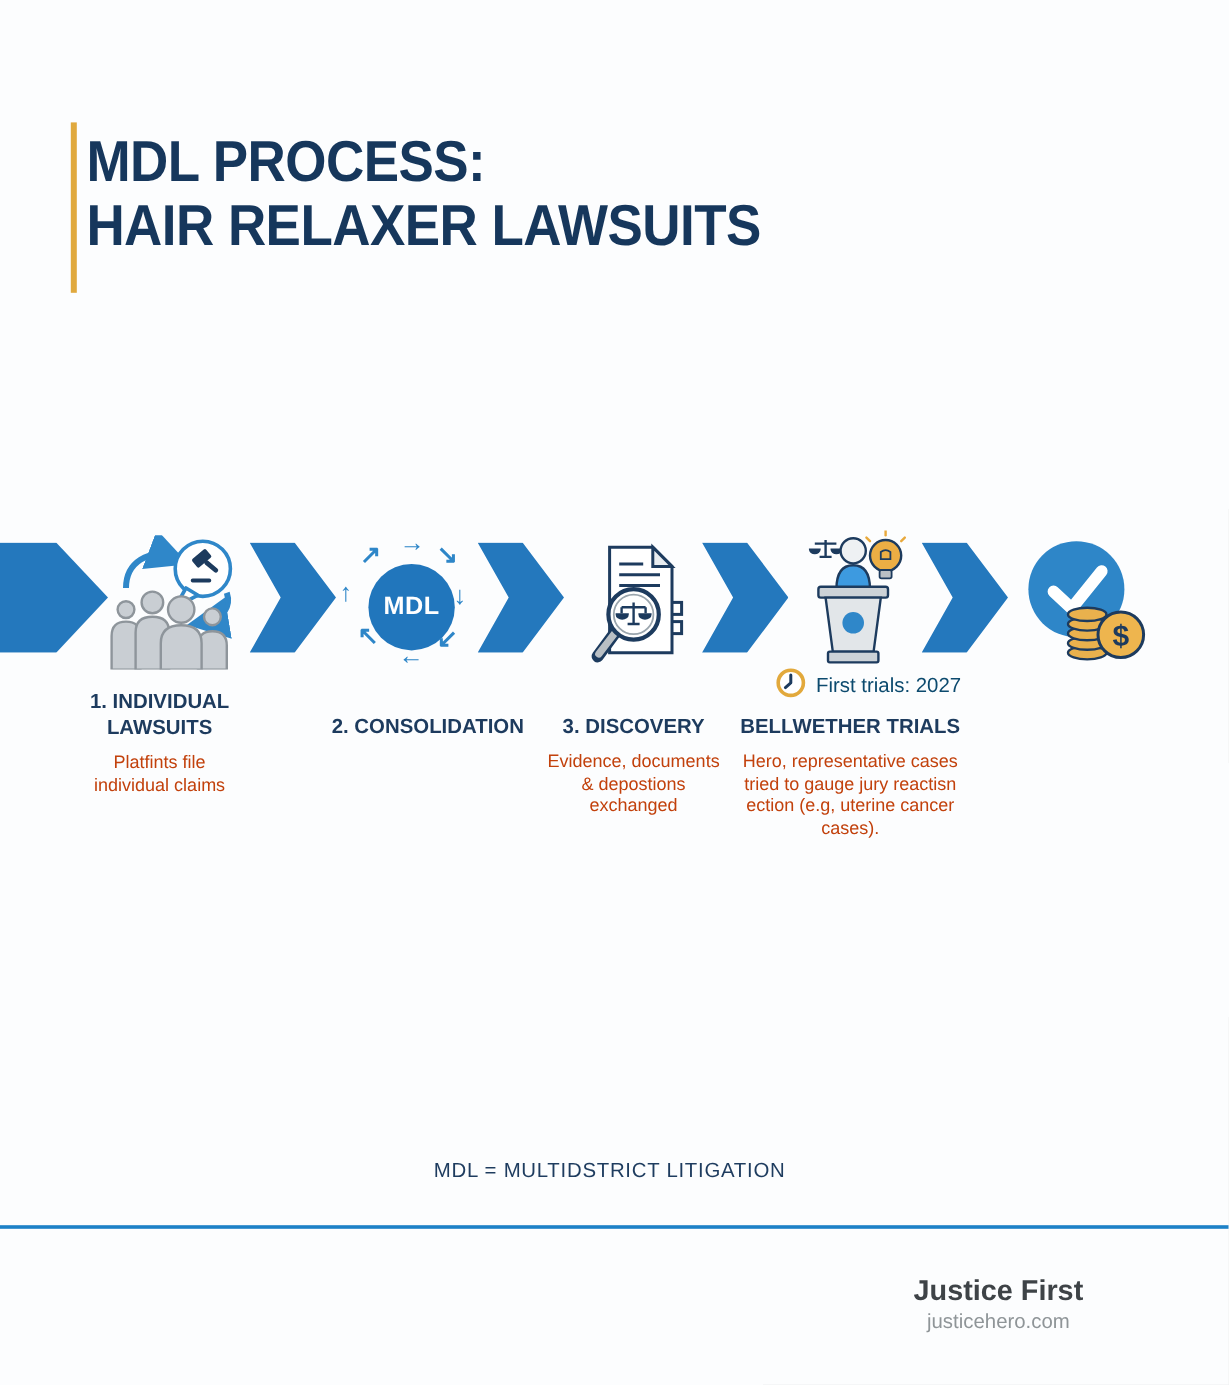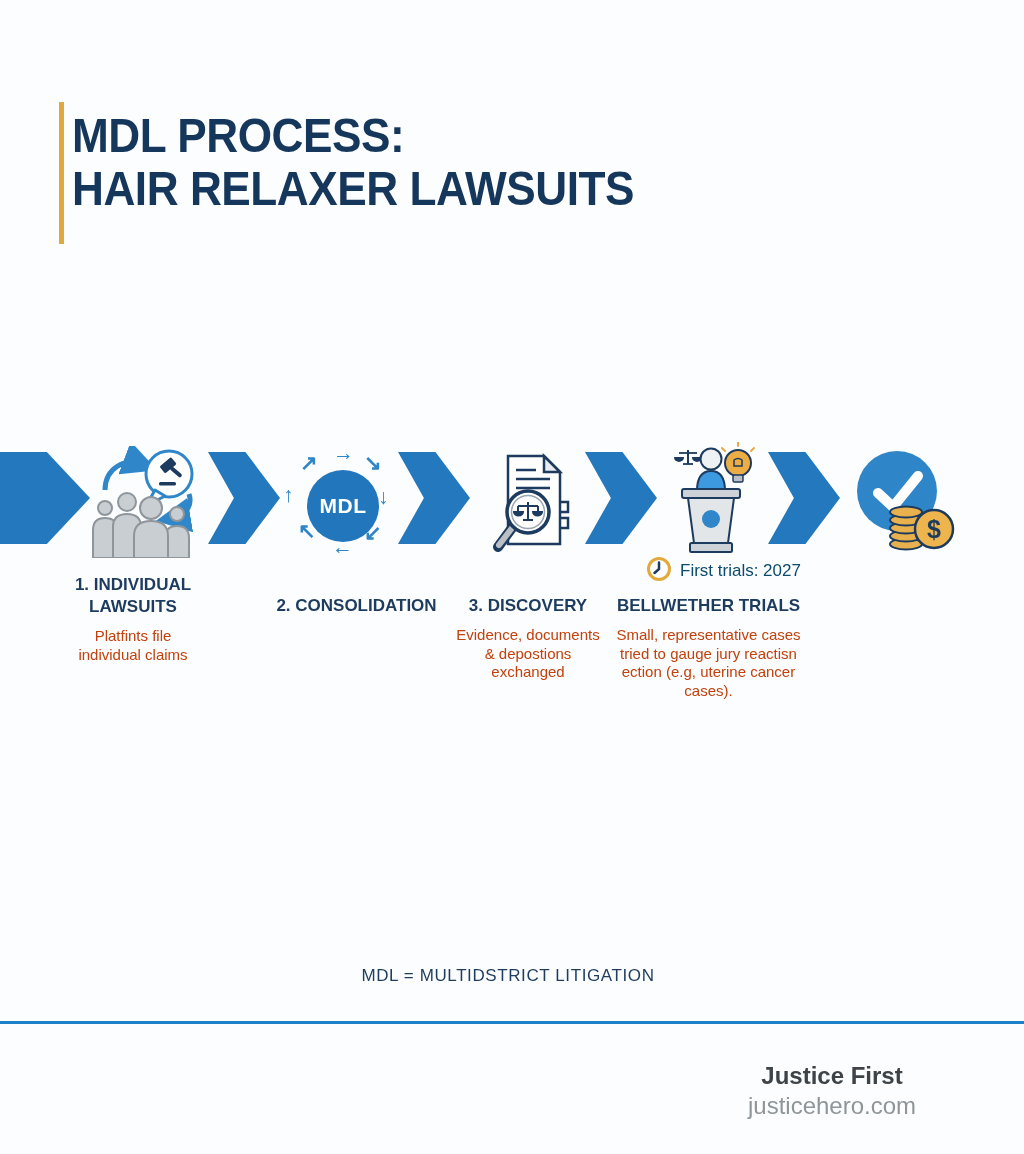--- a/index.html
+++ b/index.html
@@ -63,21 +63,21 @@
 
   .trials-note { position:absolute; left:646px; top:556px; display:flex; align-items:center; gap:8px; }
   .trials-note-text { font-size:17px; color:#0c4a6e; }
 
   
   .legend { position:absolute; left:258px; top:966px; width:500px; text-align:center;
     font-size:17px; color:#1e3c5f; letter-spacing:0.6px; }
   .divider { position:absolute; left:0; top:1021px; width:1024px; height:3px; background:#1d81c7; }
   .footer { position:absolute; left:702px; top:1062px; width:260px; text-align:center; }
   .brand { font-size:24px; font-weight:bold; color:#3e4347; }
-  .website { font-size:24px; color:#8f9598; margin-top:2px; }
+  .website { font-size:17px; color:#8f9598; margin-top:2px; }
 </style>
 </head>
 <body>
 
 <div id="canvas">
 
   <div class="accent-bar"></div>
   <div class="title">
     <div>MDL PROCESS:</div>
     <div>HAIR RELAXER LAWSUITS</div>
@@ -222,21 +222,21 @@
     <div class="step-heading">2. CONSOLIDATION</div>
   </div>
 
   <div class="step-text st3">
     <div class="step-heading">3. DISCOVERY</div>
     <div class="step-body">Evidence, documents &amp; depostions exchanged</div>
   </div>
 
   <div class="step-text st4">
     <div class="step-heading">BELLWETHER TRIALS</div>
-    <div class="step-body">Small, representative cases tried to gauge jury reactisn ection (e.g, uterine cancer cases).</div>
+    <div class="step-body">Hero, representative cases tried to gauge jury reactisn ection (e.g, uterine cancer cases).</div>
   </div>
 
 
   <div class="legend">MDL = MULTIDSTRICT LITIGATION</div>
 
   <div class="divider"></div>
   <div class="footer">
     <div class="brand">Justice First</div>
     <div class="website">justicehero.com</div>
   </div>

